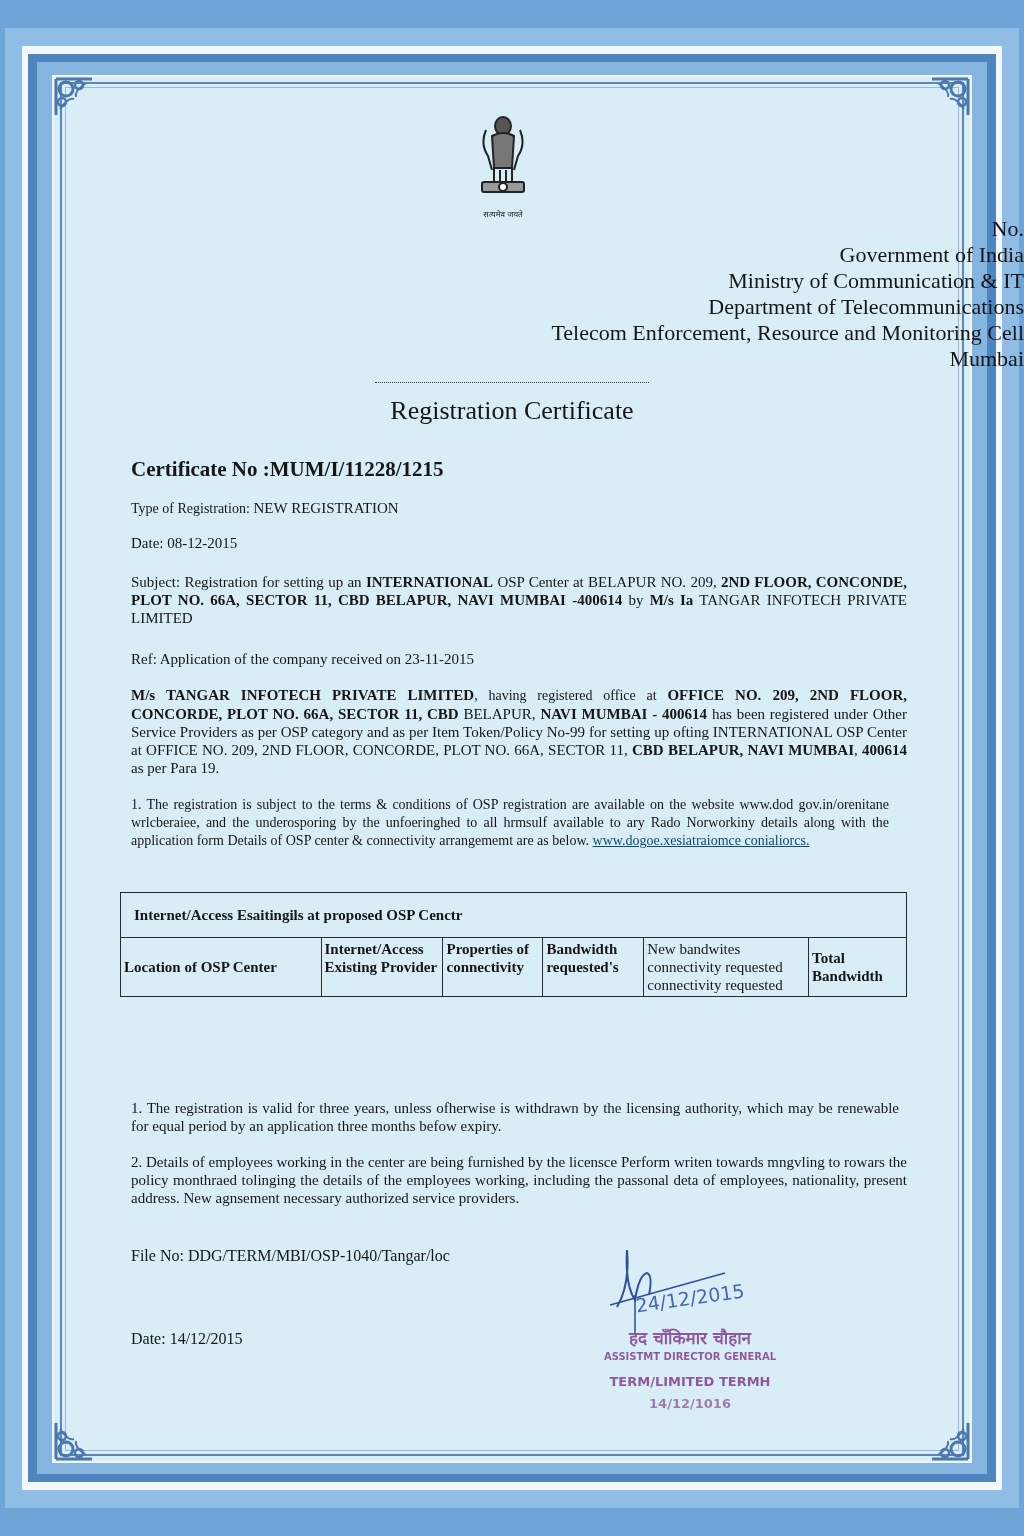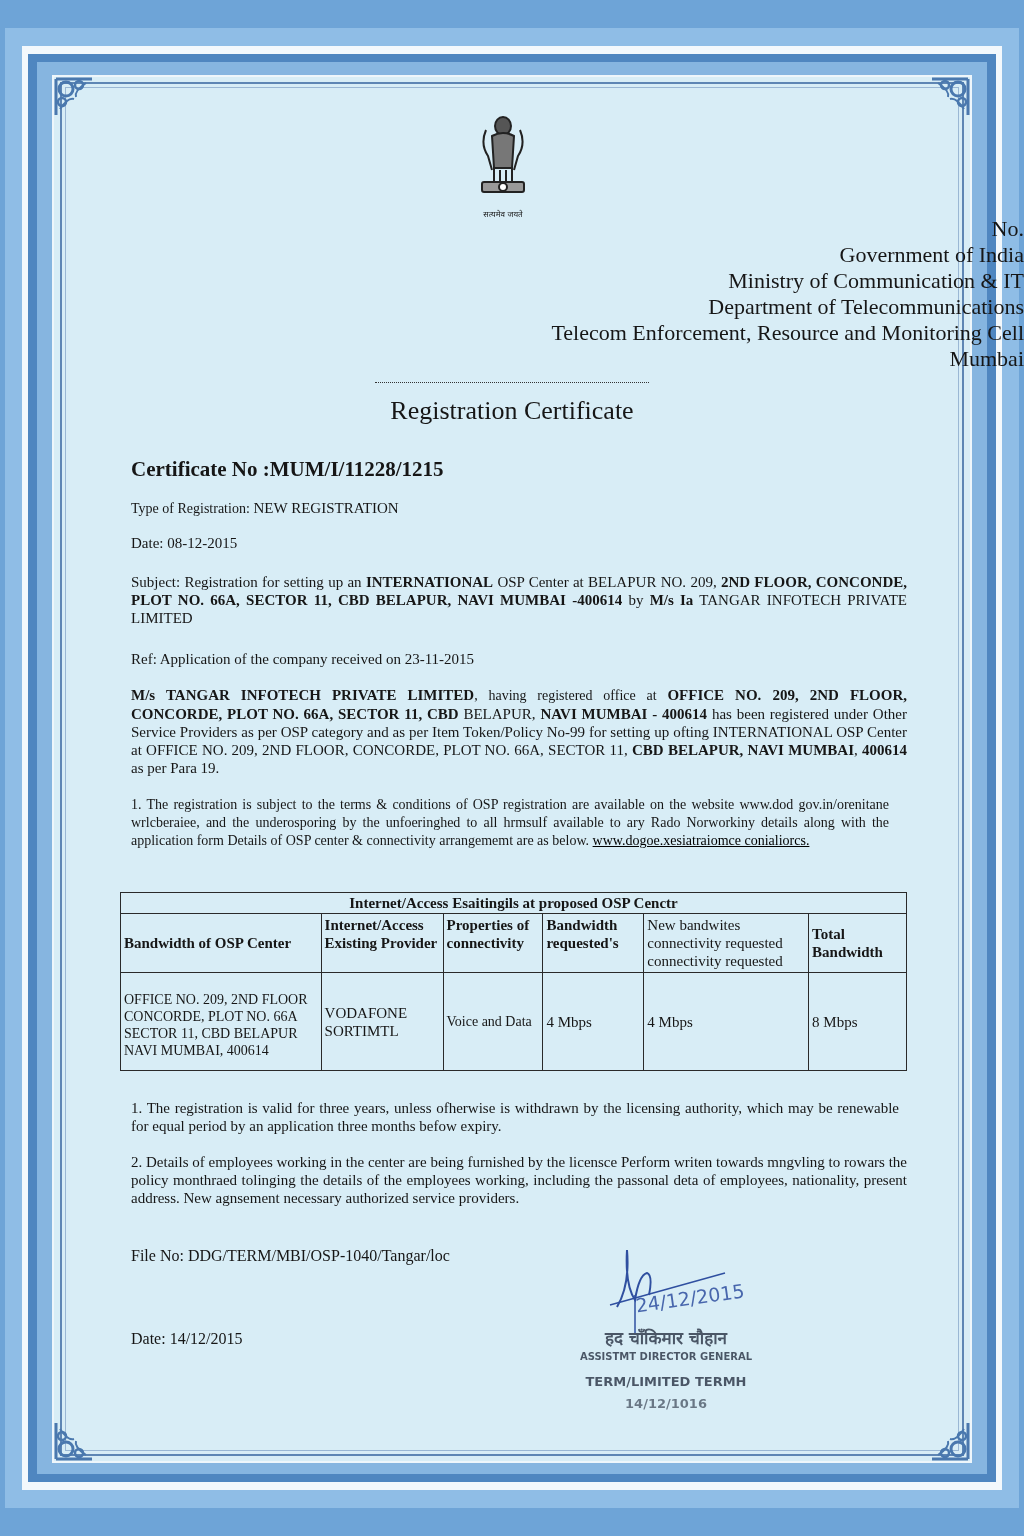--- a/index.html
+++ b/index.html
@@ -25,30 +25,30 @@
   .title { position: absolute; left: 0; width: 1024px; top: 396px; text-align: center; font-size: 26px; }
 
   .t { position: absolute; left: 131px; font-size: 15px; line-height: 18px; }
   .just { text-align: justify; text-align-last: left; width: 776px; font-size: 15px; line-height: 18px; }
   .regno { position: absolute; left: 131px; top: 457px; font-size: 21px; font-weight: bold; }
   b { font-weight: bold; }
 
   table.osp { position: absolute; left: 120px; top: 892px; width: 787px; border-collapse: collapse; font-size: 15px; }
   table.osp td, table.osp th { border: 1.5px solid #2a2a2a; vertical-align: top; text-align: left; padding: 2px 3px; line-height: 18px; }
   table.osp th { font-weight: bold; }
-  table.osp .span-head { text-align: center; height: 21px; padding: 1px; line-height: 18px; }
+  table.osp .span-head { text-align: left; height: 37px; padding: 13px; line-height: 18px; }
   table.osp .col-head { height: 59px; }
   table.osp .mid { vertical-align: middle; }
   table.osp .data td { height: 98px; vertical-align: middle; font-weight: normal; }
   table.osp .data td.loc { font-size: 14px; line-height: 17px; padding-top: 18px; vertical-align: top; }
 
-  .link { color: #000000; text-decoration: underline; }
+  .link { color: #0c4a6e; text-decoration: underline; }
 
   .sig { position: absolute; left: 605px; top: 1245px; width: 170px; height: 95px; }
-  .stamp { position: absolute; left: 516px; width: 300px; text-align: center; color: #0f172a; font-family: "DejaVu Sans", sans-serif; font-weight: bold; opacity: 0.7; }
+  .stamp { position: absolute; left: 540px; width: 300px; text-align: center; color: #701a75; font-family: "DejaVu Sans", sans-serif; font-weight: bold; opacity: 0.7; }
 </style>
 </head>
 <body>
 
 <div class="frame-a"></div>
 <div class="frame-b"></div>
 <div class="frame-c"></div>
 <div class="frame-d"></div>
 <div class="paper"></div>
 <div class="paper-rule"></div>
@@ -144,34 +144,26 @@
       <col style="width:100px">
       <col style="width:101px">
       <col style="width:165px">
       <col style="width:98px">
   </colgroup>
   <tbody>
       <tr>
     <th colspan="6" class="span-head">Internet/Access Esaitingils at proposed OSP Cenctr</th>
   </tr>
   <tr class="col-head">
-    <th class="mid">Bandwidth of OSP Center</th>
+    <th class="mid">Location of OSP Center</th>
     <th>Internet/Access Existing Provider</th>
     <th>Properties of connectivity</th>
     <th>Bandwidth requested's</th>
     <th style="font-weight:normal">New bandwites connectivity requested connectivity requested</th>
     <th class="mid">Total Bandwidth</th>
-  </tr>
-  <tr class="data">
-    <td class="loc">OFFICE NO. 209, 2ND FLOOR CONCORDE, PLOT NO. 66A SECTOR 11, CBD BELAPUR NAVI MUMBAI, 400614</td>
-    <td>VODAFONE SORTIMTL</td>
-    <td style="font-size:14px">Voice and Data</td>
-    <td>4 Mbps</td>
-    <td>4 Mbps</td>
-    <td>8 Mbps</td>
   </tr>
 </tbody>
   </table>
 
 <div class="t just" style="top:1099px; width:768px">1. The registration is valid for three years, unless ofherwise is withdrawn by the licensing authority, which may be renewable for equal period by an  application three months befow expiry.</div>
 <div class="t just" style="top:1153px">2. Details of employees working in the center are being furnished by the licensce Perform writen towards mngvling to rowars the policy monthraed tolinging the details of the employees working, including the passonal deta of employees, nationality, present address. New agnsement necessary authorized service providers.</div>
 
 <div class="t" style="top:1247px; font-size:16px">File No: DDG/TERM/MBI/OSP-1040/Tangar/loc</div>
 <div class="t" style="top:1330px; font-size:16px">Date: 14/12/2015</div>
 

